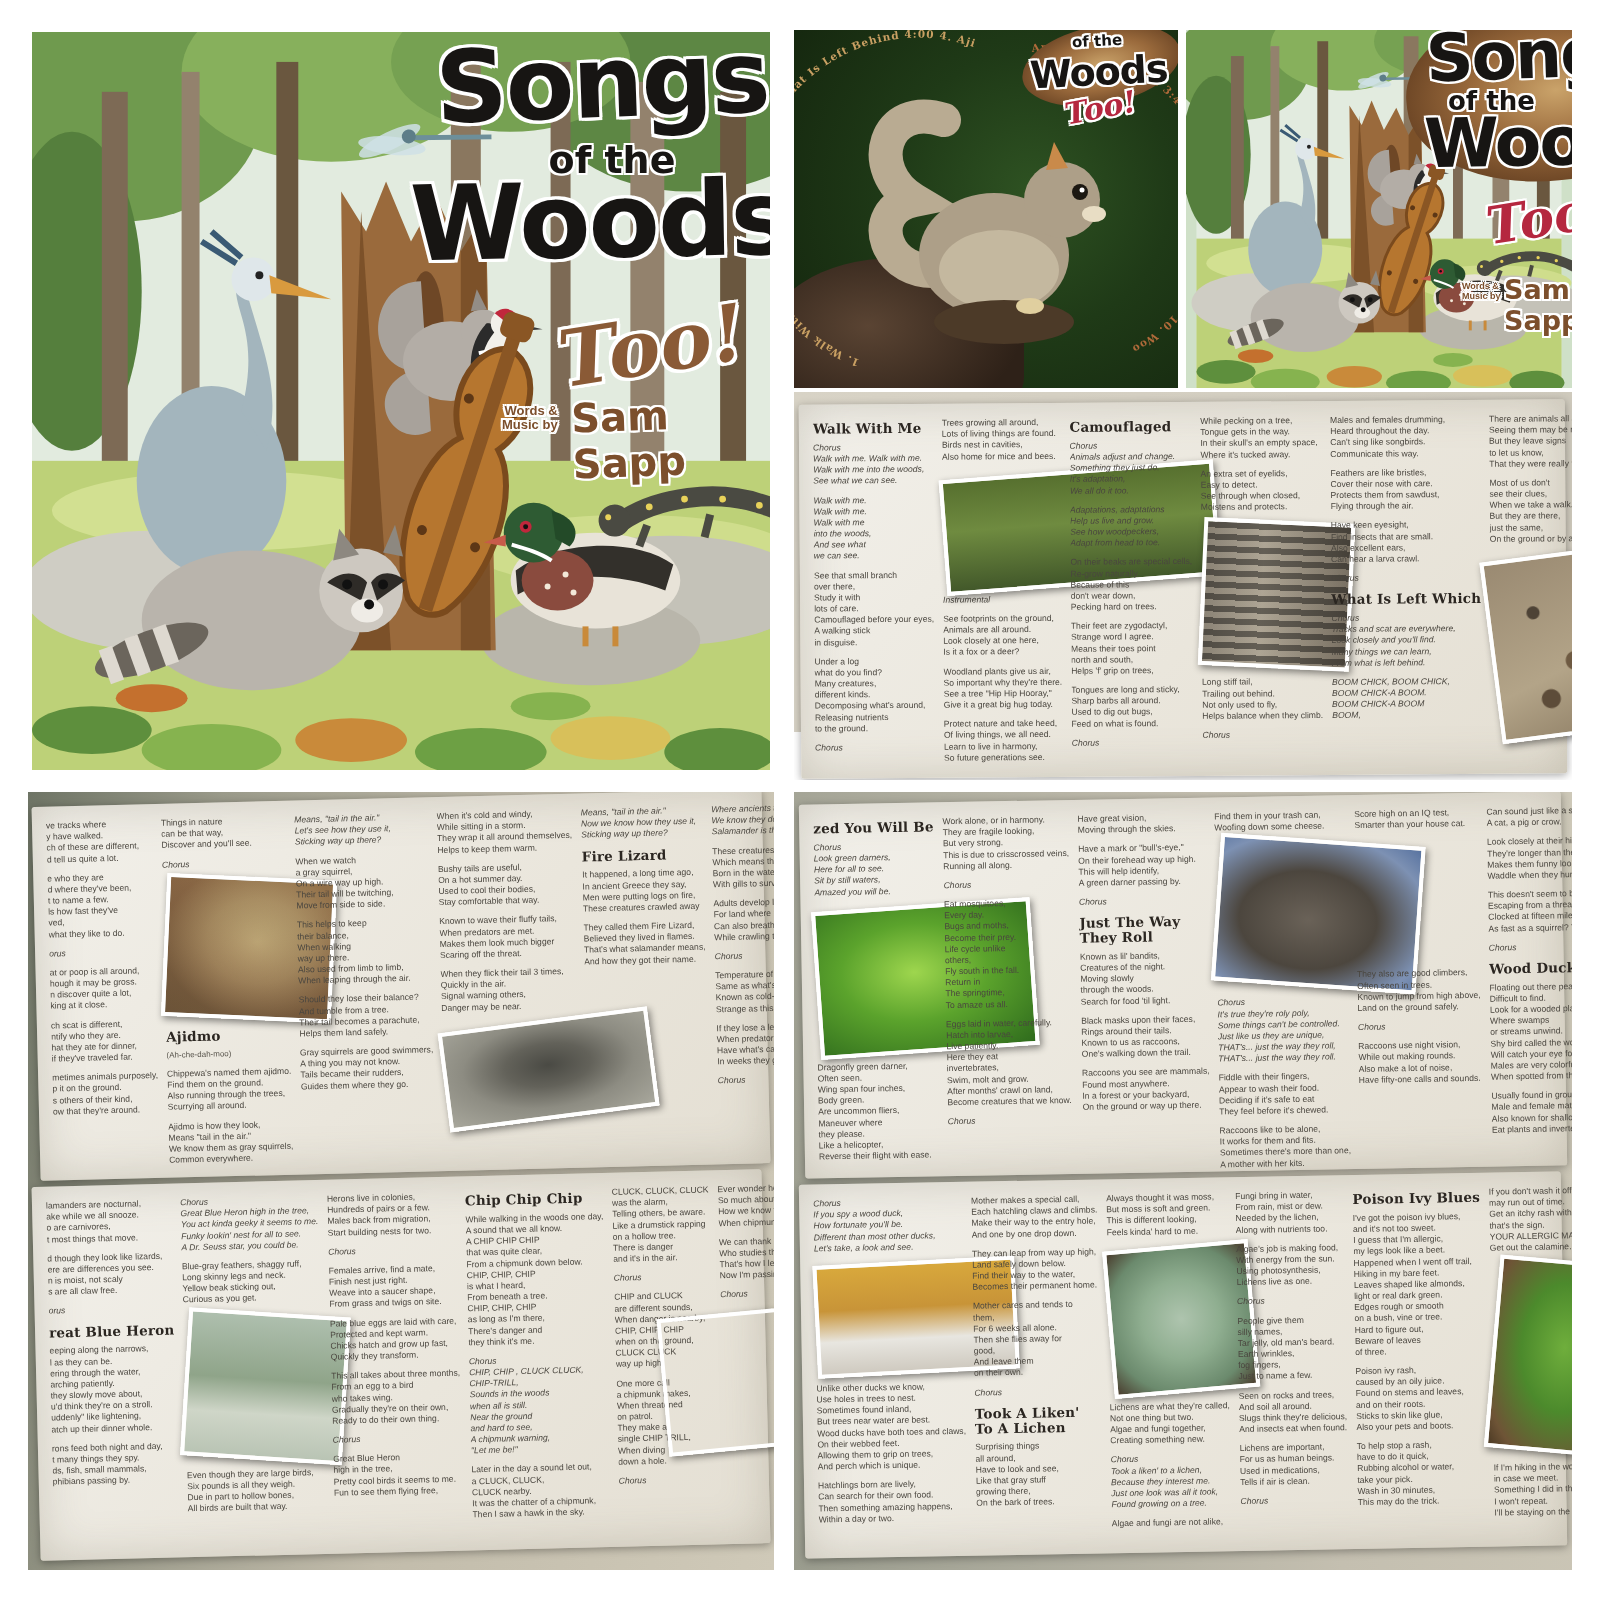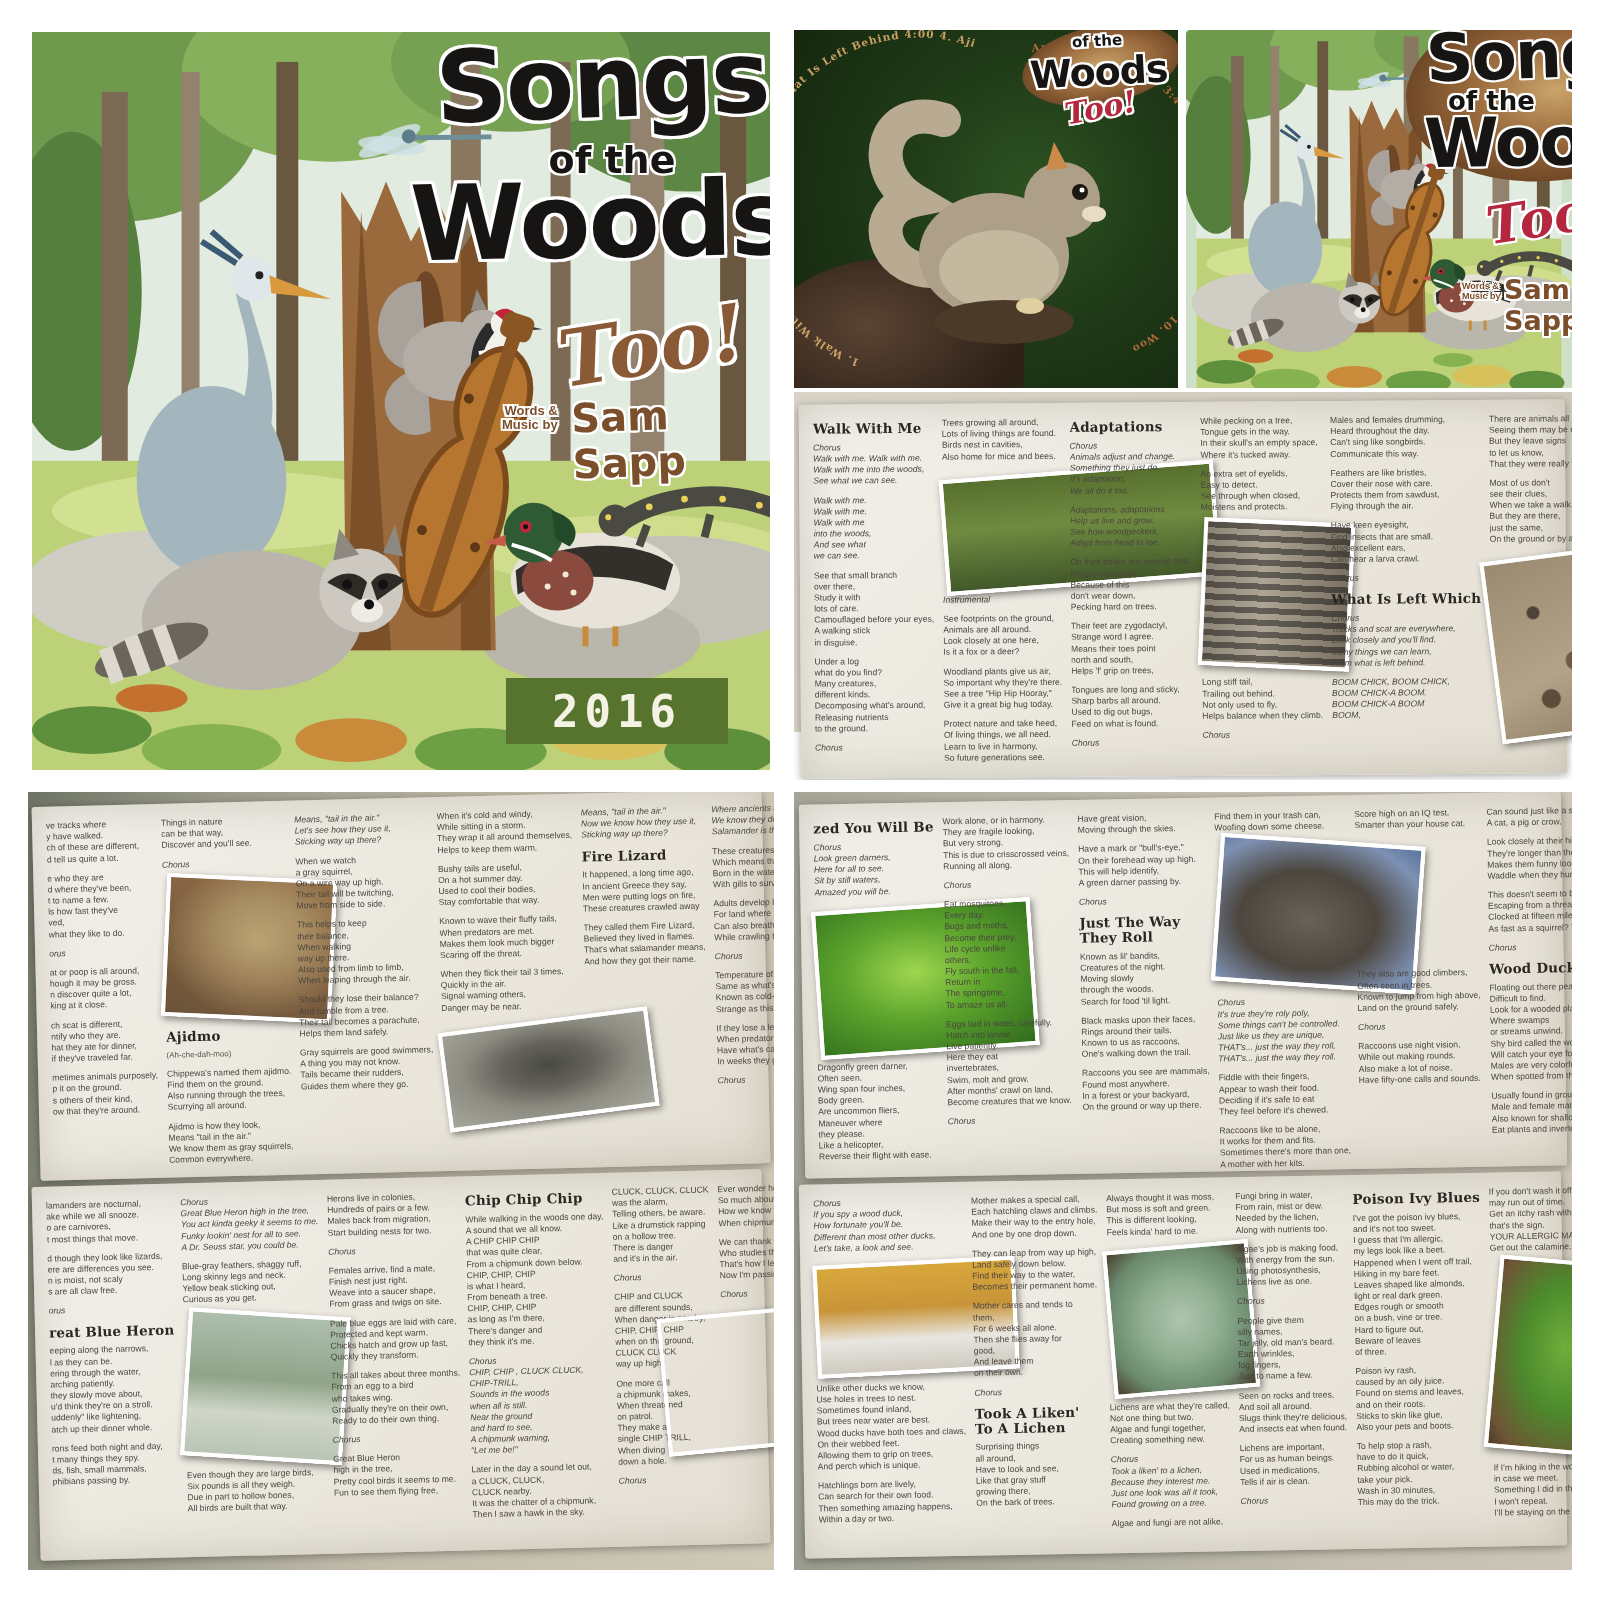--- a/index.html
+++ b/index.html
@@ -209,21 +209,20 @@
   <svg class="scene">
       <use href="#forest-scene" xlink:href="#forest-scene"></use>
     </svg>
   <div class="t-songs halo">Songs</div>
   <div class="t-ofthe halo2">of the</div>
   <div class="t-woods halo">Woods</div>
   <div class="t-too halo">Too!</div>
   <div class="t-credit halo2" style="white-space:pre-line">Words &amp;
 Music by</div>
   <div class="t-name halo2">Sam Sapp</div>
-  <div class="t-year">2016</div>
 </div>
 
 <div class="quad" id="tr">
   <div id="disc">
     <div class="branch"></div>
     <svg width="384" height="358" style="position:absolute;left:0;top:0">
       <g>
         <path d="M150 90 C 90 70,70 140,120 170 C 70 180,90 250,150 240" fill="none" stroke="#b9ab92" stroke-width="34" stroke-linecap="round"></path>
         <ellipse cx="200" cy="225" rx="75" ry="62" fill="#ad9f88"></ellipse>
         <ellipse cx="205" cy="240" rx="60" ry="40" fill="#c4b89f"></ellipse>
@@ -327,21 +326,21 @@
           </div>
           <div class="blk p">
             <div>Protect nature and take heed,</div>
             <div>Of living things, we all need.</div>
             <div>Learn to live in harmony,</div>
             <div>So future generations see.</div>
           </div>
         </div>
         <div class="col">
           <div class="blk title">
-            <div>Adaptations</div>
+            <div>Camouflaged</div>
           </div>
           <div class="blk ch">
             <div>Chorus</div>
             <div>Animals adjust and change.</div>
             <div>Something they just do.</div>
             <div>It's adaptation,</div>
             <div>We all do it too.</div>
           </div>
           <div class="blk ch">
             <div>Adaptations, adaptations</div>

